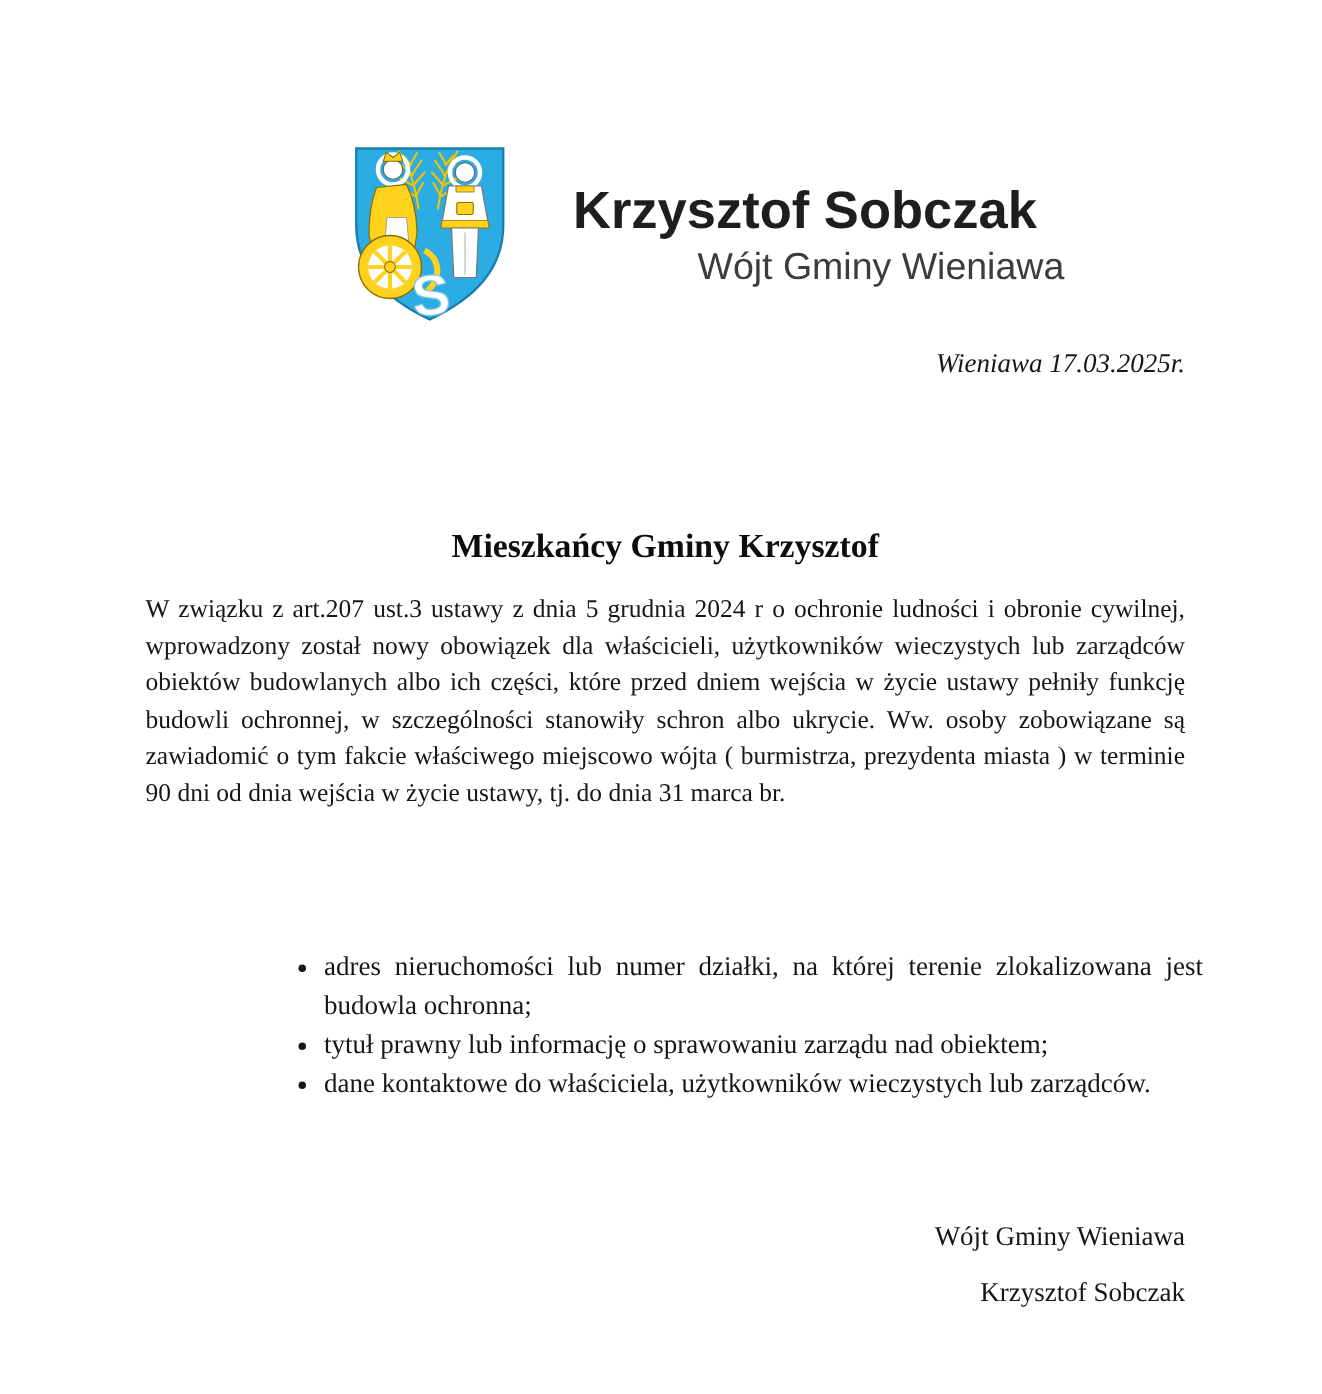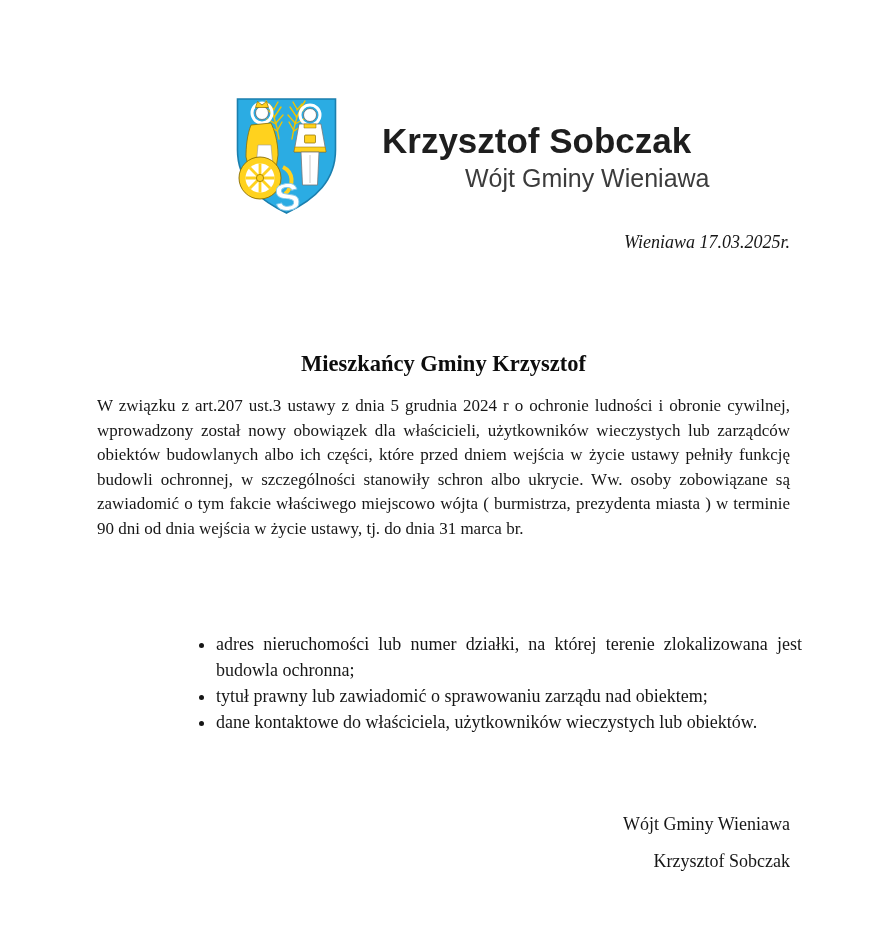--- a/index.html
+++ b/index.html
@@ -117,22 +117,22 @@
 
   <div class="dateline">Wieniawa 17.03.2025r.</div>
 
   <h1 class="doc-title">Mieszkańcy Gminy Krzysztof</h1>
 
   <p class="body-par main">W związku z art.207 ust.3 ustawy z dnia 5 grudnia 2024 r o ochronie ludności i obronie cywilnej, wprowadzony został nowy obowiązek dla właścicieli, użytkowników wieczystych lub zarządców obiektów budowlanych albo ich części, które przed dniem wejścia w życie ustawy pełniły funkcję budowli ochronnej, w szczególności stanowiły schron albo ukrycie. Ww. osoby zobowiązane są zawiadomić o tym fakcie właściwego miejscowo wójta ( burmistrza, prezydenta miasta ) w terminie 90 dni od dnia wejścia w życie ustawy, tj. do dnia 31 marca br.</p>
 
 
   <ul class="bullets">
     <li>adres nieruchomości lub numer działki, na której terenie zlokalizowana jest budowla ochronna;</li>
-    <li>tytuł prawny lub zawiadomić o sprawowaniu zarządu nad obiektem;</li>
-    <li>dane kontaktowe do właściciela, użytkowników wieczystych lub obiektów.</li>
+    <li>tytuł prawny lub informację o sprawowaniu zarządu nad obiektem;</li>
+    <li>dane kontaktowe do właściciela, użytkowników wieczystych lub zarządców.</li>
   </ul>
 
   <div class="signature">
     <div class="sig-role">Wójt Gminy Wieniawa</div>
     <div class="sig-name">Krzysztof Sobczak</div>
   </div>
 
 </div>
 
 </body></html>

